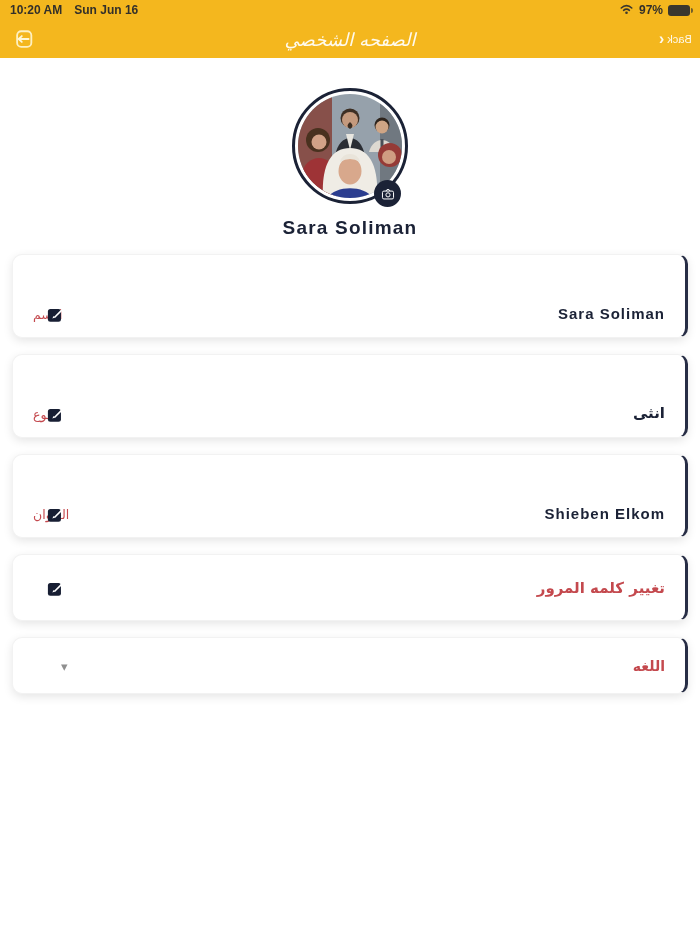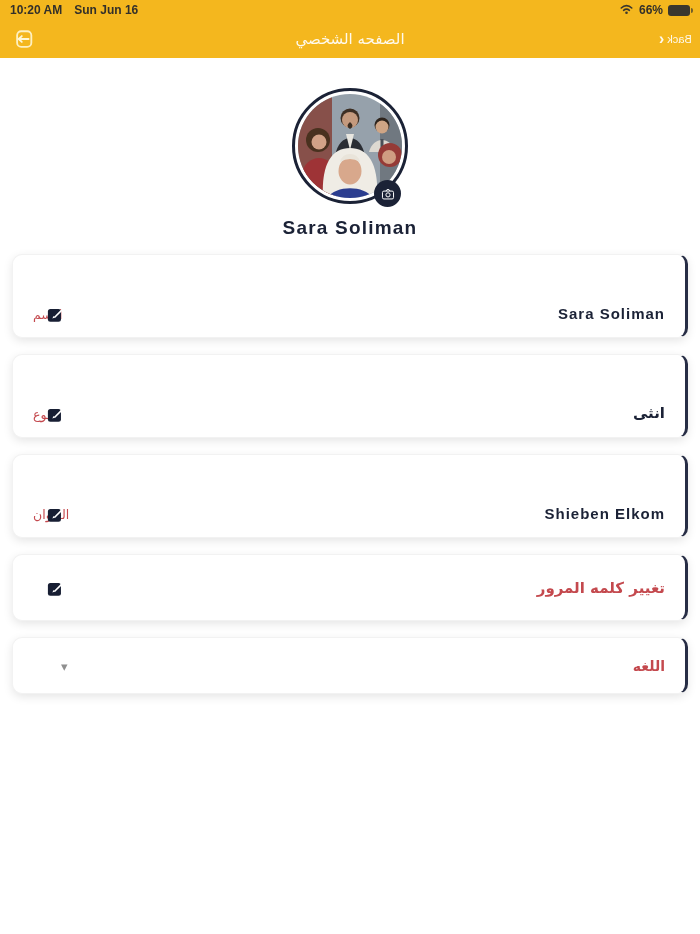--- a/index.html
+++ b/index.html
@@ -34,21 +34,21 @@
   .battery-body::after{
     content:"";position:absolute;right:-3px;top:3px;width:2.5px;height:5px;
     background:#3a372e;border-radius:0 2px 2px 0;opacity:.7;
   }
 
   
   .navbar{
     height:38px;background:var(--accent);
     position:relative;display:flex;align-items:center;justify-content:center;
   }
-  .nav-title{color:var(--pale);font-size:15px;}
+  .nav-title{color:var(--pale);font-size:18px;font-style:italic;}
   .back-btn{
     position:absolute;left:13px;top:50%;transform:translateY(-50%);
     width:22px;height:22px;cursor:pointer;
   }
   .back-mir{
     position:absolute;right:8px;top:50%;
     transform:translateY(-50%) scaleX(-1);
     color:var(--pale);display:flex;align-items:center;gap:3px;cursor:pointer;
   }
   .back-mir .bt{font-size:11px;}
@@ -113,21 +113,21 @@
     <span>Sun Jun 16</span>
   </div>
   <div class="sb-right">
     <span>
       <svg width="15" height="12" viewBox="0 0 16 12" fill="none">
         <path d="M2.4 4.9 C4.1 3.2 6 2.4 8 2.4 C10 2.4 11.9 3.2 13.6 4.9" stroke="#3a372e" stroke-width="1.7" stroke-linecap="round"></path>
         <path d="M4.9 7.4 C5.9 6.5 6.9 6.1 8 6.1 C9.1 6.1 10.1 6.5 11.1 7.4" stroke="#3a372e" stroke-width="1.7" stroke-linecap="round"></path>
         <circle cx="8" cy="10" r="1.4" fill="#3a372e"></circle>
       </svg>
     </span>
-    <span>66%</span>
+    <span>97%</span>
     <span class="battery-body"></span>
   </div>
 </div>
 
 <div class="navbar">
   <span class="back-btn">
     <svg width="22" height="22" viewBox="0 0 24 24" fill="none">
       <rect x="4.5" y="3.5" width="15.5" height="17" rx="4.5" stroke="rgba(255,250,222,0.85)" stroke-width="2"></rect>
       <path d="M17 12 H6.5 M9.6 8.8 L6.2 12 L9.6 15.2" stroke="rgba(255,250,222,0.95)" stroke-width="2" stroke-linecap="round" stroke-linejoin="round"></path>
     </svg>

